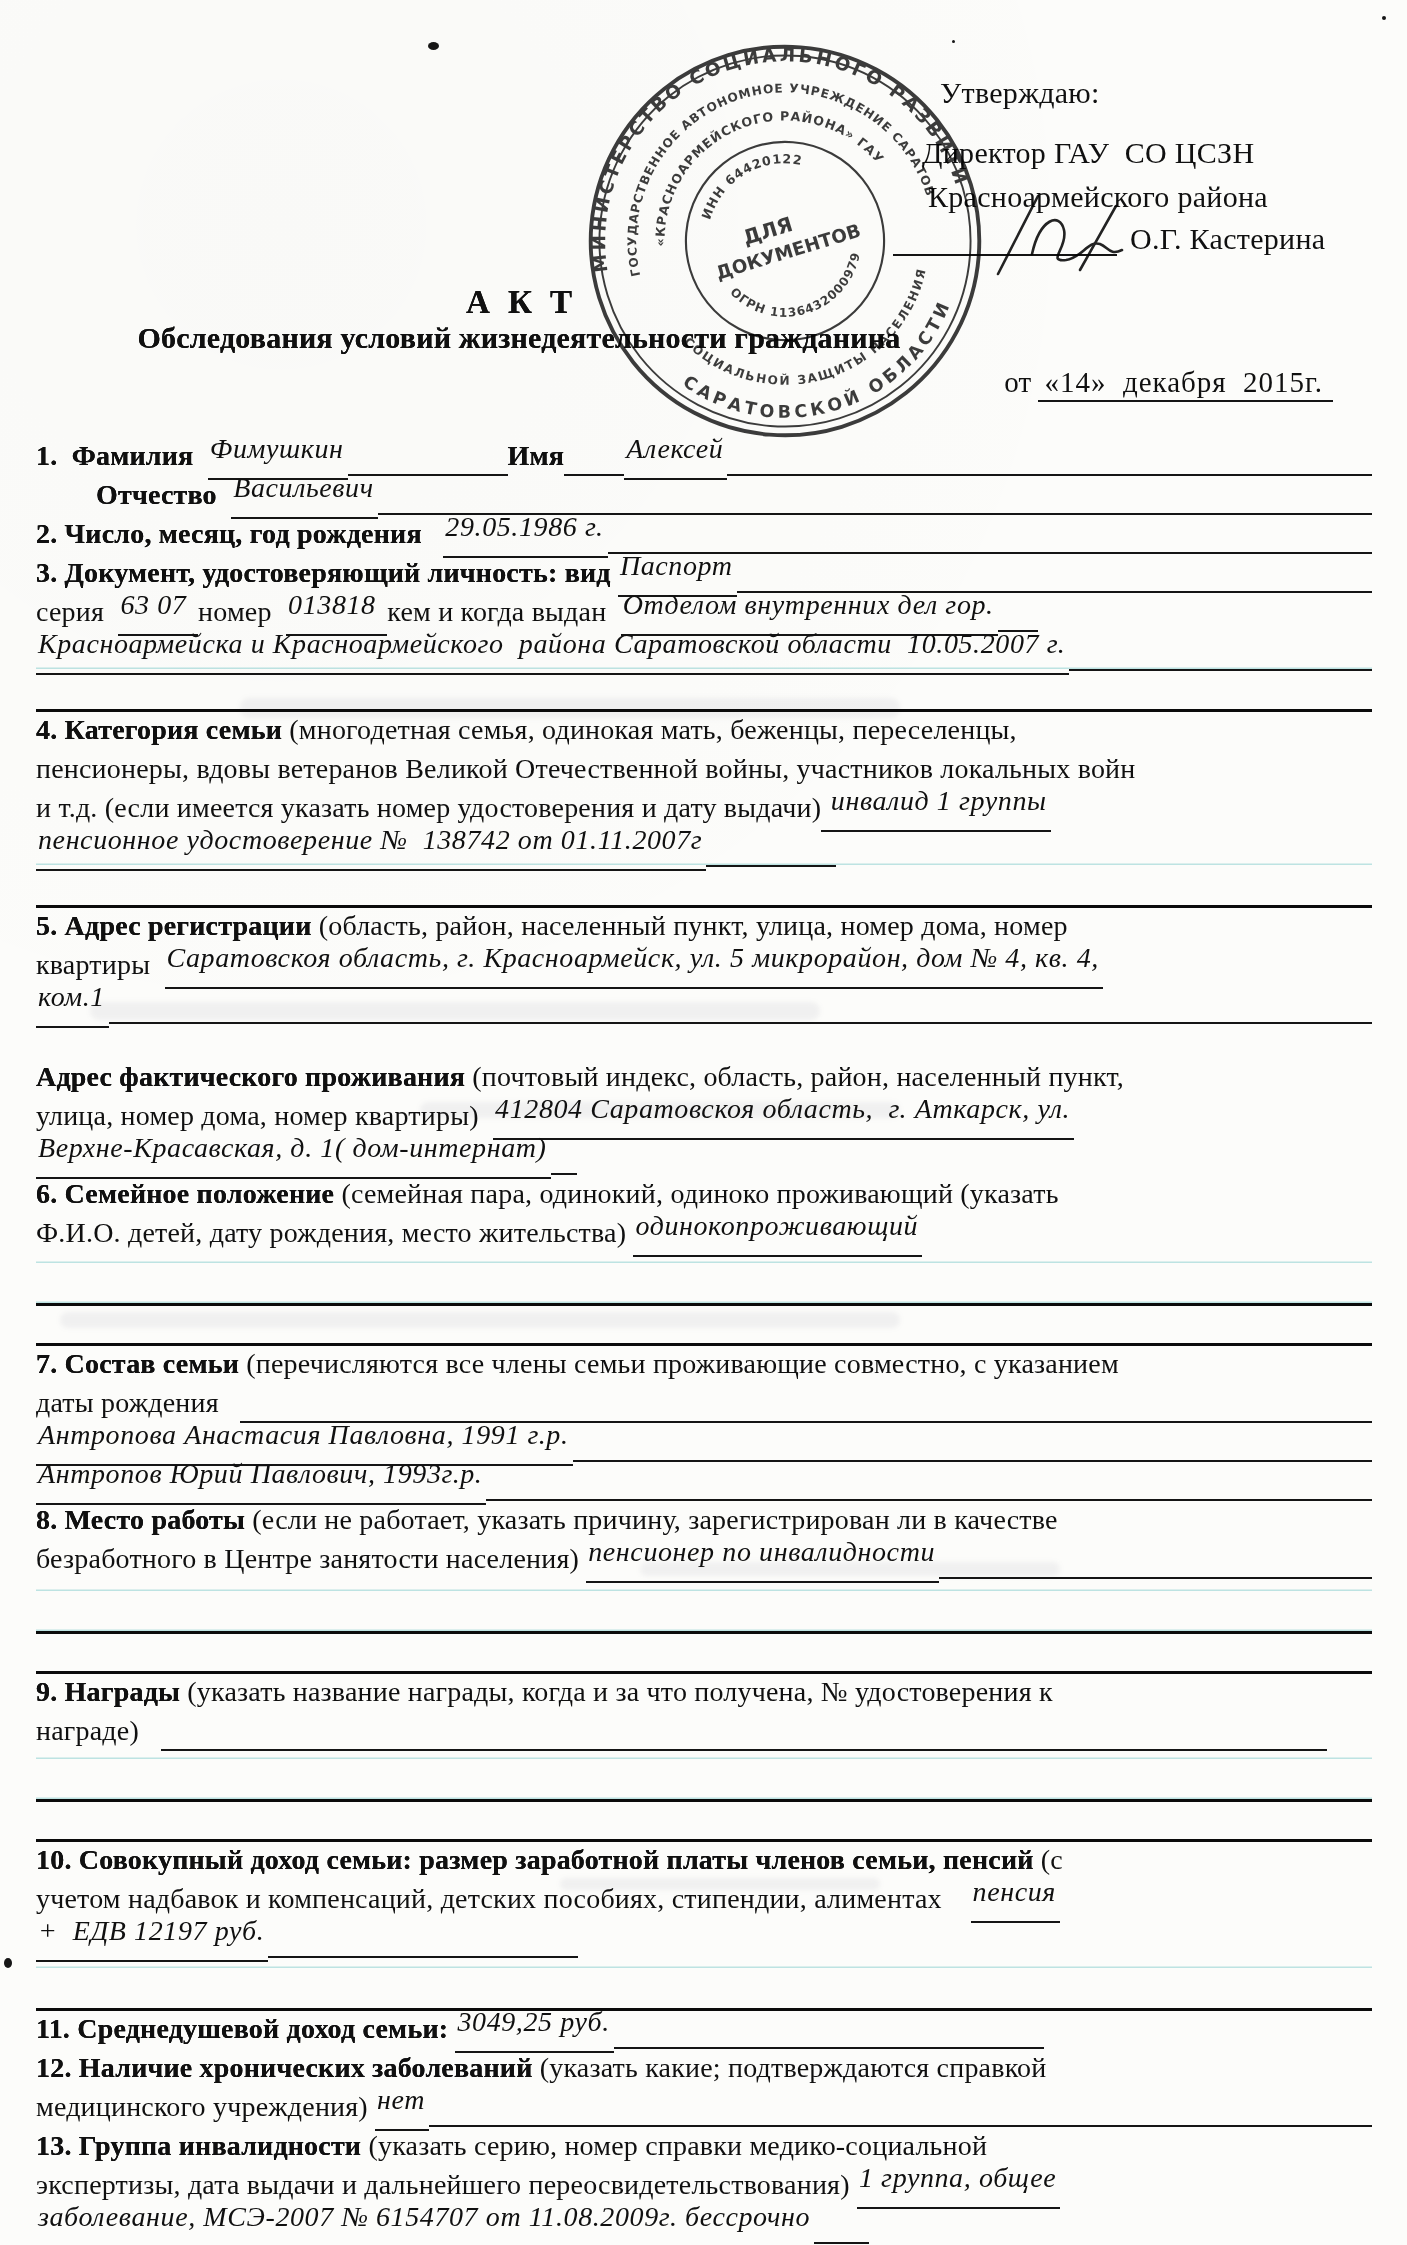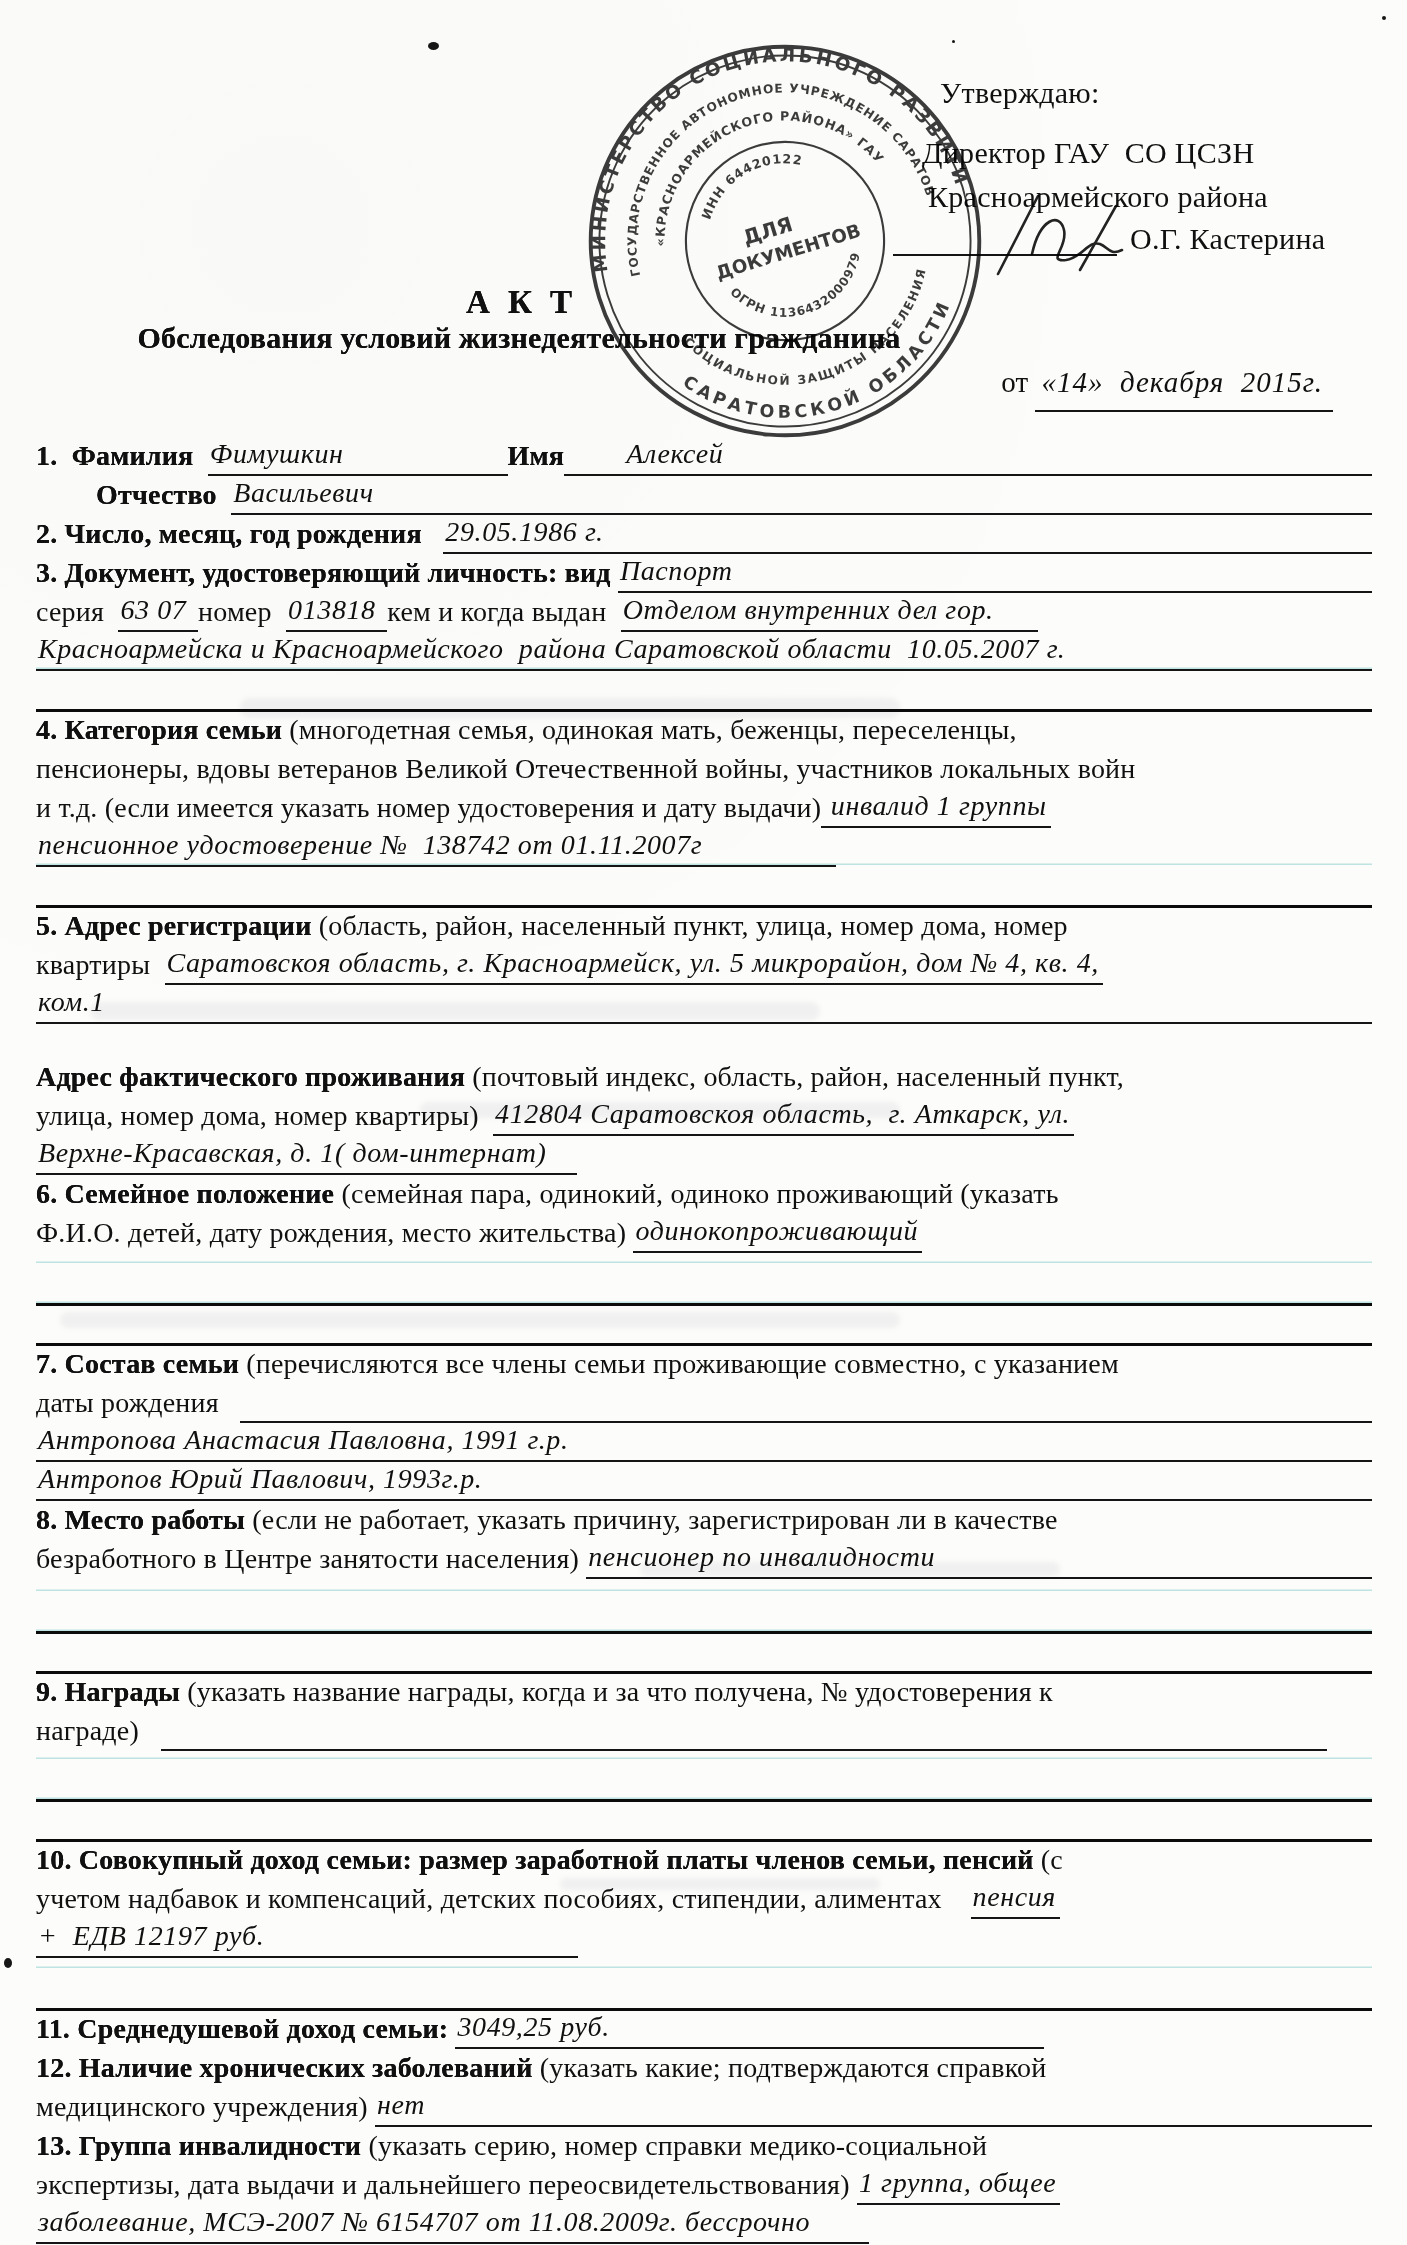--- a/index.html
+++ b/index.html
@@ -9,28 +9,28 @@
         radial-gradient(circle at 20% 10%, rgba(0,0,0,.012), transparent 40%),
         #fcfcfa}
   
   .appr-line{position:absolute;font-size:30px;letter-spacing:.3px;white-space:pre;z-index:2}
   .sig-underline{position:absolute;border-bottom:2.5px solid #141414;z-index:2}
   
   .titleblock{position:absolute;left:36px;top:284px;width:966px;text-align:center;z-index:2}
   .t1{font-size:33px;font-weight:700;letter-spacing:.55em;text-indent:.55em;text-shadow:0 0 .6px #000}
   .t2{font-size:30px;font-weight:700;letter-spacing:.2px;text-shadow:0 0 .5px #000}
   .dateline{position:absolute;top:366px;right:74px;font-size:29px;z-index:2;white-space:pre}
-  .date-val{font-style:italic;border-bottom:2px solid #151515;padding:0 10px 12px 6px;letter-spacing:1px}
+  .date-val{border-bottom:2px solid #151515;padding:0 10px 2px 6px;letter-spacing:1px}
   
   .form{position:absolute;left:36px;right:35px;top:436px;z-index:1}
   .row{display:flex;align-items:center;height:39px;line-height:36px;font-size:28px}
   .row span{white-space:pre}
   .lbl{font-weight:700;text-shadow:0 0 .6px #000;letter-spacing:.2px}
   .txt{letter-spacing:.2px}
-  .val{font-style:italic;font-weight:500;border-bottom:2px solid #151515;padding:0 4px 2px 2px;letter-spacing:.6px}
+  .val{font-style:italic;font-weight:500;border-bottom:2px solid #151515;padding:0 4px 11px 2px;letter-spacing:.6px}
   .fill{border-bottom:2px solid #151515;height:100%}
   .grow{flex:1 1 auto}
   .gap{height:100%}
   .rule{height:40px}
   .rule .fill{border-bottom:3.5px solid #0b0b0b;box-shadow:0 -1.5px 0 rgba(0,150,155,.25)}
   
   .stamp{position:absolute;left:581px;top:37px;width:408px;height:408px;z-index:5;
          mix-blend-mode:multiply;opacity:.86}
   .sig{position:absolute;left:880px;top:178px;width:310px;height:110px;z-index:6;mix-blend-mode:multiply}
   

